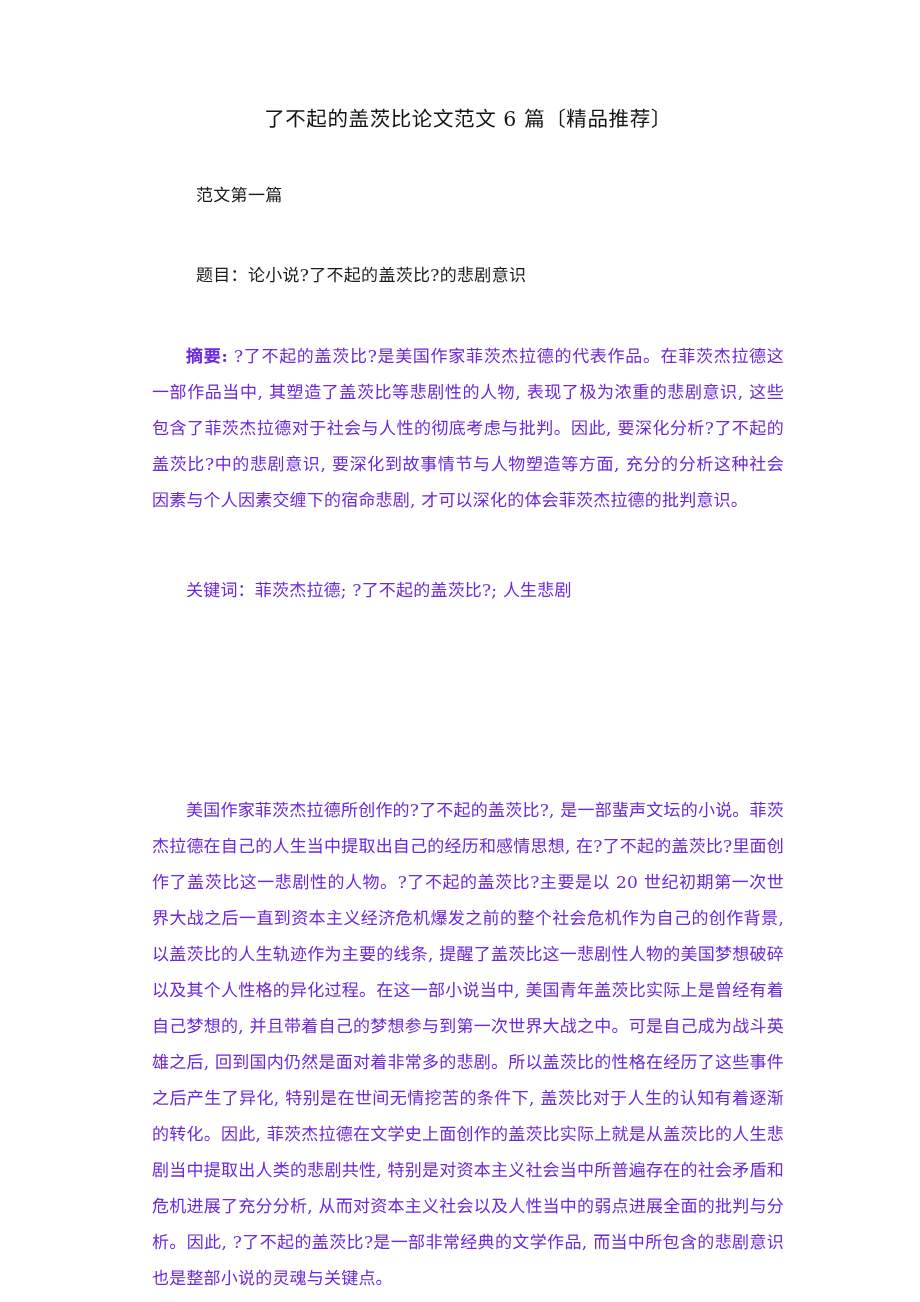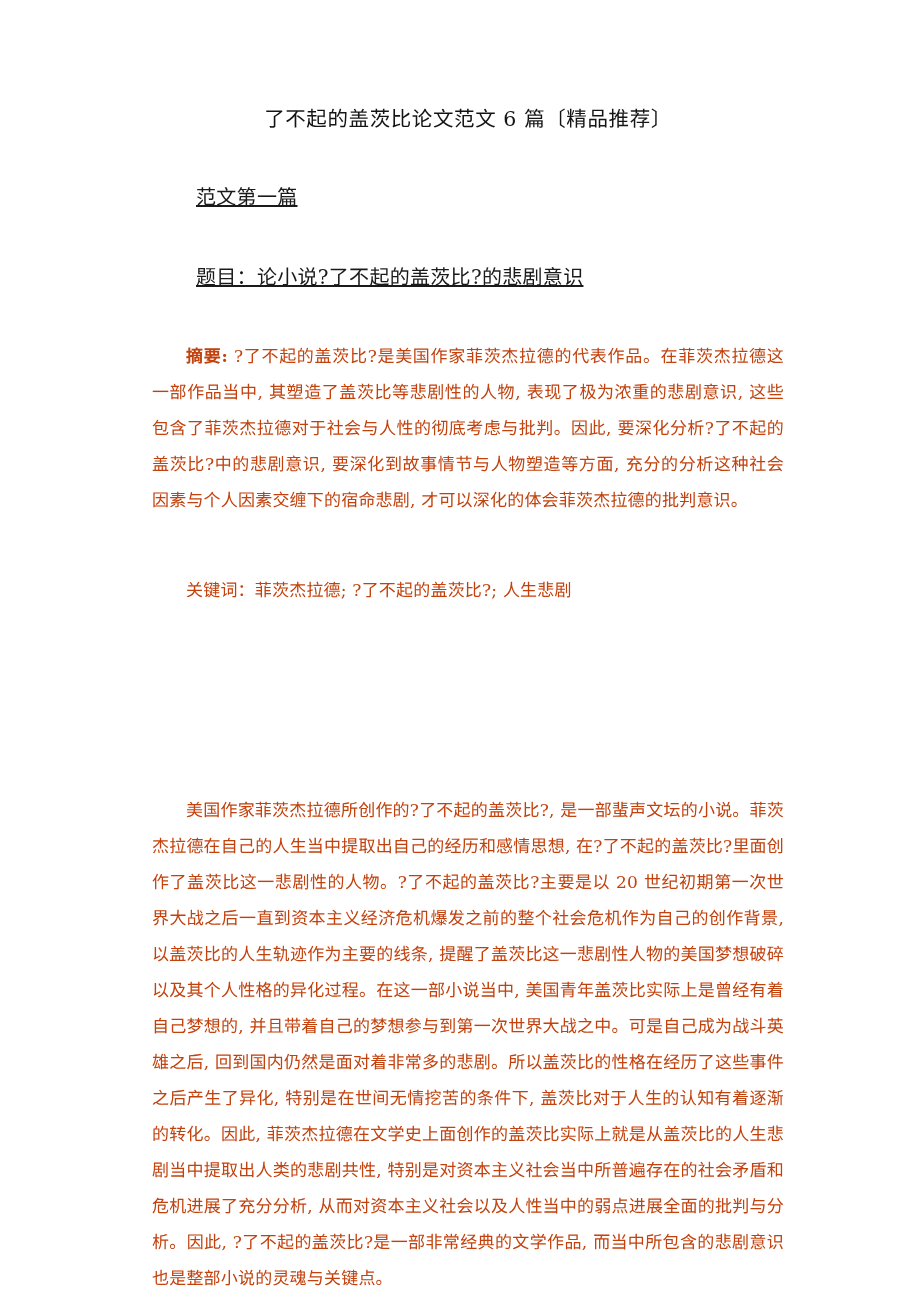--- a/index.html
+++ b/index.html
@@ -43,47 +43,46 @@
     color: #141414;
     font-family: "DejaVu Serif", "Liberation Serif", serif;
     position: absolute;
     top: 104px;
     left: 0;
     width: 632px;
   }
 
   .section-label {
     position: absolute;
-    font-size: 20px;
+    font-size: 17px;
     line-height: 1.55;
     color: #1a1a1a;
     letter-spacing: 0.3px;
     white-space: nowrap;
-    text-decoration: underline;
   }
 
   .section-label.sample-no {
     top: 182px;
     left: 44px;
   }
 
   .section-label.subject {
     top: 262px;
     left: 44px;
     text-align: right;
   }
 
   .para {
     position: absolute;
     left: 0;
     width: 632px;
     margin: 0;
     font-size: 17px;
     line-height: 36px;
-    color: #c2410c;
+    color: #6d28d9;
     text-align: justify;
     text-justify: inter-ideograph;
     letter-spacing: 0.2px;
     text-indent: 2em;
     word-break: break-all;
   }
 
   .para.abstract {
     top: 338px;
   }

